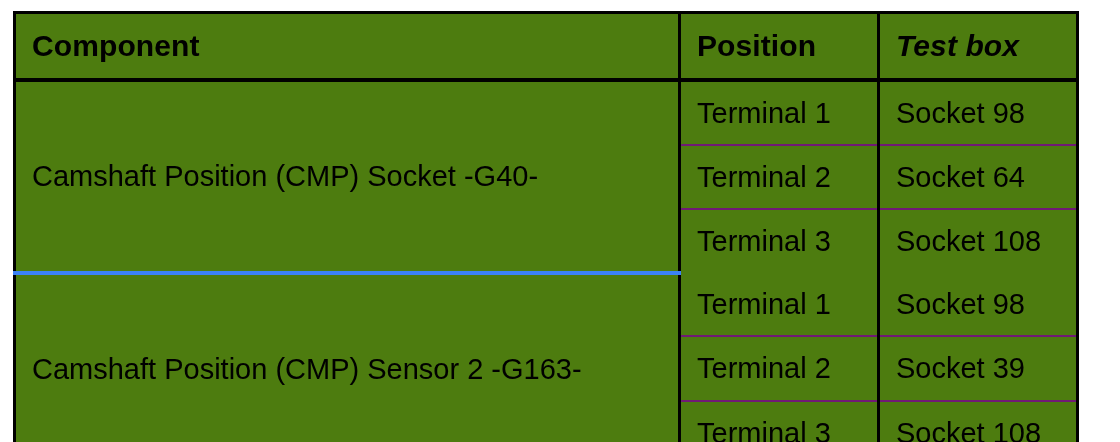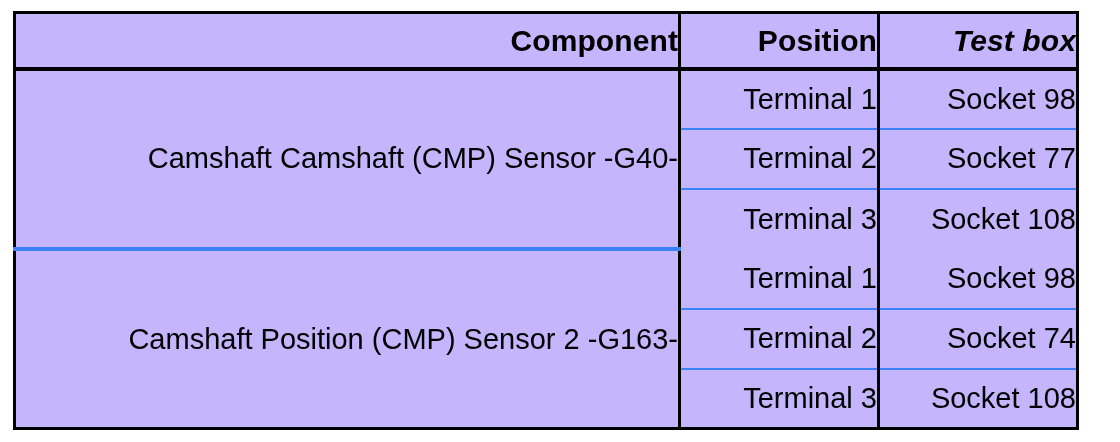--- a/index.html
+++ b/index.html
@@ -35,25 +35,25 @@
     background: #ffffff;
     border: 3px solid #000000;
   }
 
   .wiring-table col.col-component { width: 665px; }
   .wiring-table col.col-connector { width: 199px; }
   .wiring-table col.col-testbox   { width: 199px; }
 
   .wiring-table th,
   .wiring-table td {
-    padding: 0;
+    padding: 16px;
     margin: 0;
     vertical-align: middle;
-    text-align: right;
-    background: #c4b5fd;
+    text-align: left;
+    background: #4d7c0f;
   }
 
   
   .head-row { height: 56px; }
 
   .head-cell {
     font-size: 30px;
     font-weight: bold;
     letter-spacing: 0.1px;
     border-bottom: 4px solid #000000;
@@ -62,21 +62,21 @@
   }
   .head-cell.last { border-right: none; font-style: italic; }
 
   
   .body-row { height: 60px; }
 
   .cell {
     font-size: 29px;
     font-weight: normal;
     line-height: 1.05;
-    border-top: 2px solid #3b82f6;
+    border-top: 2px solid #701a75;
     border-right: 3px solid #000000;
   }
   .cell.last { border-right: none; margin-top: 28px; }
 
   
   .cell.group-first { border-top: none; }
 
   
   .component-cell {
     font-size: 29px;
@@ -109,41 +109,41 @@
       <tr class="head-row">
         <th class="head-cell">Component</th>
         <th class="head-cell">Position</th>
         <th class="head-cell last">Test box</th>
       </tr>
     </thead>
 
     <tbody>
 
       <tr class="body-row">
-        <td class="component-cell" rowspan="3">Camshaft Camshaft (CMP) Sensor -G40-</td>
+        <td class="component-cell" rowspan="3">Camshaft Position (CMP) Socket -G40-</td>
         <td class="cell group-first">Terminal 1</td>
         <td class="cell group-first last">Socket 98</td>
       </tr>
       <tr class="body-row">
         <td class="cell">Terminal 2</td>
-        <td class="cell last">Socket 77</td>
+        <td class="cell last">Socket 64</td>
       </tr>
       <tr class="body-row">
         <td class="cell">Terminal 3</td>
         <td class="cell last">Socket 108</td>
       </tr>
 
       <tr class="body-row group-sep">
         <td class="component-cell" rowspan="3">Camshaft Position (CMP) Sensor 2 -G163-</td>
         <td class="cell group-first">Terminal 1</td>
         <td class="cell group-first last">Socket 98</td>
       </tr>
       <tr class="body-row">
         <td class="cell">Terminal 2</td>
-        <td class="cell last">Socket 74</td>
+        <td class="cell last">Socket 39</td>
       </tr>
       <tr class="body-row">
         <td class="cell">Terminal 3</td>
         <td class="cell last">Socket 108</td>
       </tr>
 
     </tbody>
   </table>
 
 </div>

